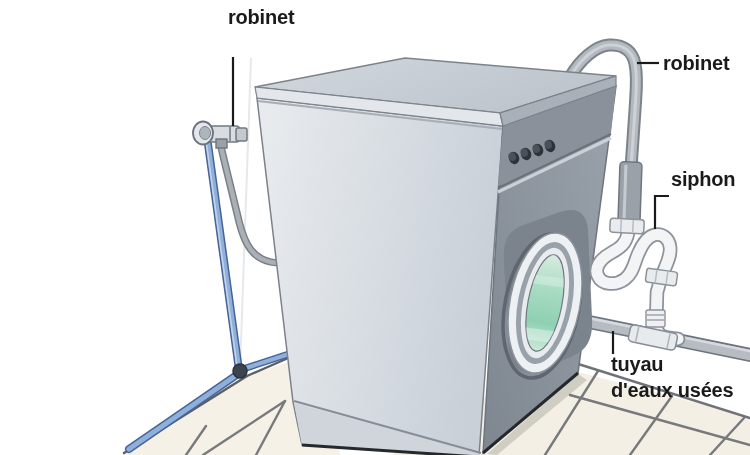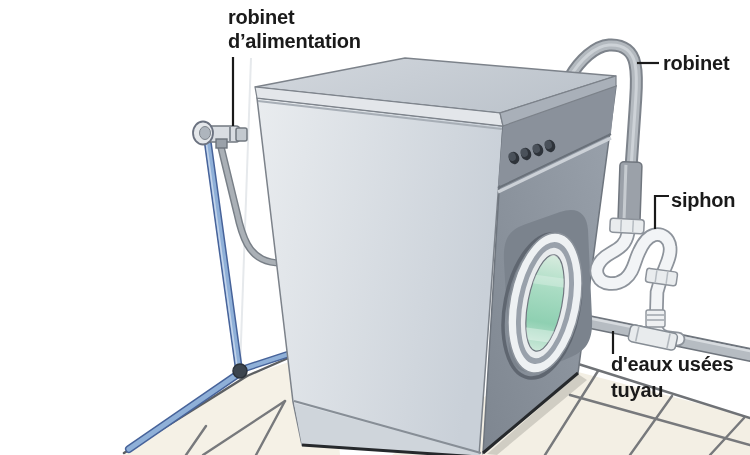--- a/index.html
+++ b/index.html
@@ -191,25 +191,24 @@
   <g stroke="#1a1a1a" stroke-width="2.2" fill="none">
     <line x1="233" y1="57" x2="233" y2="126"></line>
     <line x1="637" y1="63" x2="659" y2="63"></line>
     <polyline points="669,196 655,196 655,229"></polyline>
     <line x1="613" y1="331" x2="613" y2="354"></line>
   </g>
 </svg>
 
 <div class="lbl" style="left:228px;top:5px;">
   <span>robinet</span>
-  <span>d’alimentation</span>
 </div>
 <div class="lbl" style="left:663px;top:51px;">
   <span>robinet</span>
 </div>
-<div class="lbl" style="left:671px;top:188px;">
+<div class="lbl" style="left:671px;top:167px;">
   <span>siphon</span>
 </div>
 <div class="lbl" style="left:611px;top:351px;line-height:26px;">
+  <span>tuyau</span>
   <span>d'eaux usées</span>
-  <span>tuyau</span>
 </div>
 </div>
 
 </body></html>

